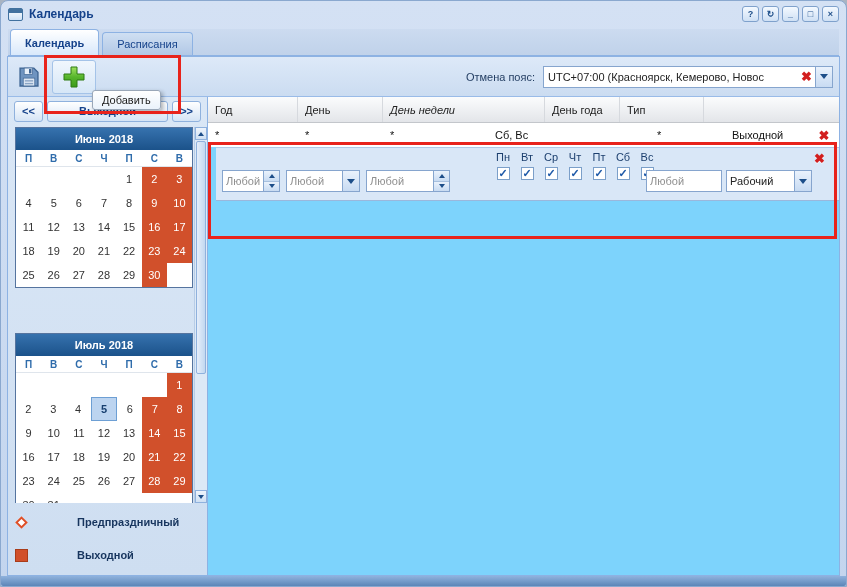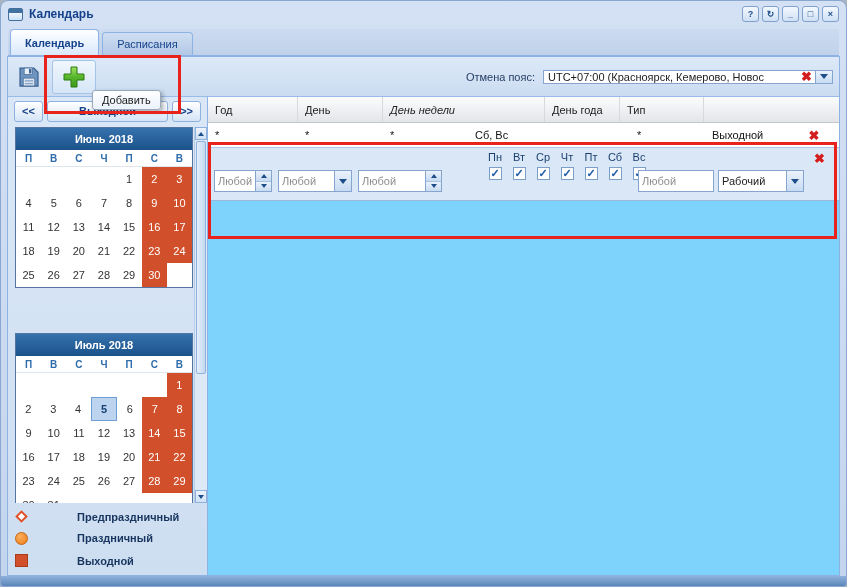--- a/index.html
+++ b/index.html
@@ -36,21 +36,21 @@
   .contentpanel { position:absolute; top:55px; left:6px; right:6px; bottom:10px; border:1px solid #8db2e3; background:#fff; overflow:hidden; }
   
   .toolbar { position:absolute; top:0; left:0; right:0; height:40px;
     background:linear-gradient(#dde9f8,#cbdcf1); border-bottom:1px solid #99bbe8;
     display:flex; align-items:center; padding:0 6px; gap:8px; }
   .tool-btn { display:flex; align-items:center; justify-content:center; border:1px solid transparent; border-radius:3px; cursor:pointer; flex:none; }
   .save-btn { width:30px; height:30px; }
   .add-btn { width:44px; height:34px; border:1px solid #a4c3e8; background:linear-gradient(#f0f6fd,#d6e6f7); }
   .toolbar-spacer { flex:1; }
   .tz-label { color:#1f3a5f; flex:none; }
-  .tz-combo { width:290px; height:14px; display:flex; align-items:center; background:#fff; border:1px solid #86a5ce; flex:none; }
+  .tz-combo { width:290px; height:22px; display:flex; align-items:center; background:#fff; border:1px solid #86a5ce; flex:none; }
   .tz-text { flex:1; padding:0 4px; white-space:nowrap; overflow:hidden; color:#222; }
   .red-x { color:#d21e1e; font-size:13px; font-weight:bold; cursor:pointer; line-height:1;
     text-shadow:0 1px 0 rgba(255,255,255,.55); flex:none; }
   .tz-clear { margin:0 3px; }
   .combo-trigger { width:17px; align-self:stretch; display:flex; align-items:center; justify-content:center;
     background:linear-gradient(#eaf2fc,#c8dbf2); border-left:1px solid #86a5ce; cursor:pointer; flex:none; }
   .tri-down { width:0; height:0; border-left:4px solid transparent; border-right:4px solid transparent; border-top:5px solid #1d4e89; }
   .tri-up   { width:0; height:0; border-left:4px solid transparent; border-right:4px solid transparent; border-bottom:5px solid #1d4e89; }
   .tri-down.small { border-left-width:3px; border-right-width:3px; border-top-width:4px; }
   .tri-up.small   { border-left-width:3px; border-right-width:3px; border-bottom-width:4px; }
@@ -87,21 +87,21 @@
   .shape.square { width:13px; height:13px; background:#d1502b; border:1px solid #a93c1a; }
   
   .grid-area { position:absolute; top:40px; left:200px; right:0; bottom:0; background:#7dd3fc; overflow:hidden; }
   .grid-header { display:flex; height:26px; background:linear-gradient(#fbfcfd,#e3e5e9); border-bottom:1px solid #c3c6cb; }
   .gcol { display:flex; align-items:center; padding:0 7px; border-right:1px solid #d6d9de; color:#222; flex:none; cursor:pointer; }
   .gcol-fill { flex:1; border-right:none; }
   .grid-row { display:flex; height:24px; align-items:center; background:#fff; cursor:pointer; }
   .gcell { padding:0 7px; color:#111; overflow:hidden; white-space:nowrap; flex:none; }
   .gcell-fill { flex:1; display:flex; justify-content:center; padding:0; }
   
-  .editor-panel { position:absolute; top:50px; left:0; right:0; height:54px; background:#d9e7f7;
+  .editor-panel { position:absolute; top:50px; left:8px; right:0; height:54px; background:#d9e7f7;
     border-top:1px solid #b0c8e5; border-bottom:1px solid #9ab7dc; }
   .ed-week { position:absolute; left:276px; top:3px; display:flex; gap:2px; }
   .wd-col { width:22px; display:flex; flex-direction:column; align-items:center; gap:4px; }
   .wd-label { color:#1c3f6e; }
   .checkbox { width:13px; height:13px; background:#fff; border:1px solid #7b9fc9; display:flex; align-items:center;
     justify-content:center; color:#1f5aa8; font-size:11px; font-weight:bold; line-height:1; cursor:pointer; }
   .ed-x { position:absolute; right:14px; top:4px; }
   .ed-field { position:absolute; top:22px; height:22px; display:flex; background:#fff; border:1px solid #86a5ce; }
   .ed-field input { flex:1; min-width:0; border:none; outline:none; background:transparent; padding:0 3px;
     font-family:"Liberation Sans",sans-serif; font-size:11px; color:#222; }
@@ -331,45 +331,41 @@
         <div class="sb-btn sb-down">
             <span class="tri-down small"></span>
           </div>
       </div>
       <div class="legend">
           <div class="legend-item">
             <span class="shape diamond"></span>
             <span class="legend-label">Предпраздничный</span>
           </div>
           <div class="legend-item">
-            <span class="shape circle"></span>
-            <span class="legend-label">Праздничный</span>
-          </div>
-          <div class="legend-item">
             <span class="shape square"></span>
             <span class="legend-label">Выходной</span>
           </div>
         </div>
     </div>
 
     <div class="grid-area">
       <div class="grid-header">
           <div class="gcol" style="width: 90px;">Год</div>
           <div class="gcol" style="width: 85px;">День</div>
           <div class="gcol" style="width: 162px; font-style: italic;">День недели</div>
           <div class="gcol" style="width: 75px;">День года</div>
           <div class="gcol" style="width: 84px;">Тип</div>
           <div class="gcol gcol-fill"></div>
         </div>
       <div>
           <div class="grid-row">
             <div class="gcell" style="width: 90px;">*</div>
             <div class="gcell" style="width: 85px;">*</div>
             <div class="gcell" style="width: 85px;">*</div>
-            <div class="gcell" style="width: 162px;">Сб, Вс</div>
+            <div class="gcell" style="width: 162px; margin-left: 20px;">Сб, Вс</div>
             <div class="gcell" style="width: 75px;">*</div>
             <div class="gcell" style="width: 84px;">Выходной</div>
             <div class="gcell gcell-fill">
               <span class="red-x">✖</span>
             </div>
           </div>
         </div>
 
       <div class="editor-panel">
         <div class="ed-week">

